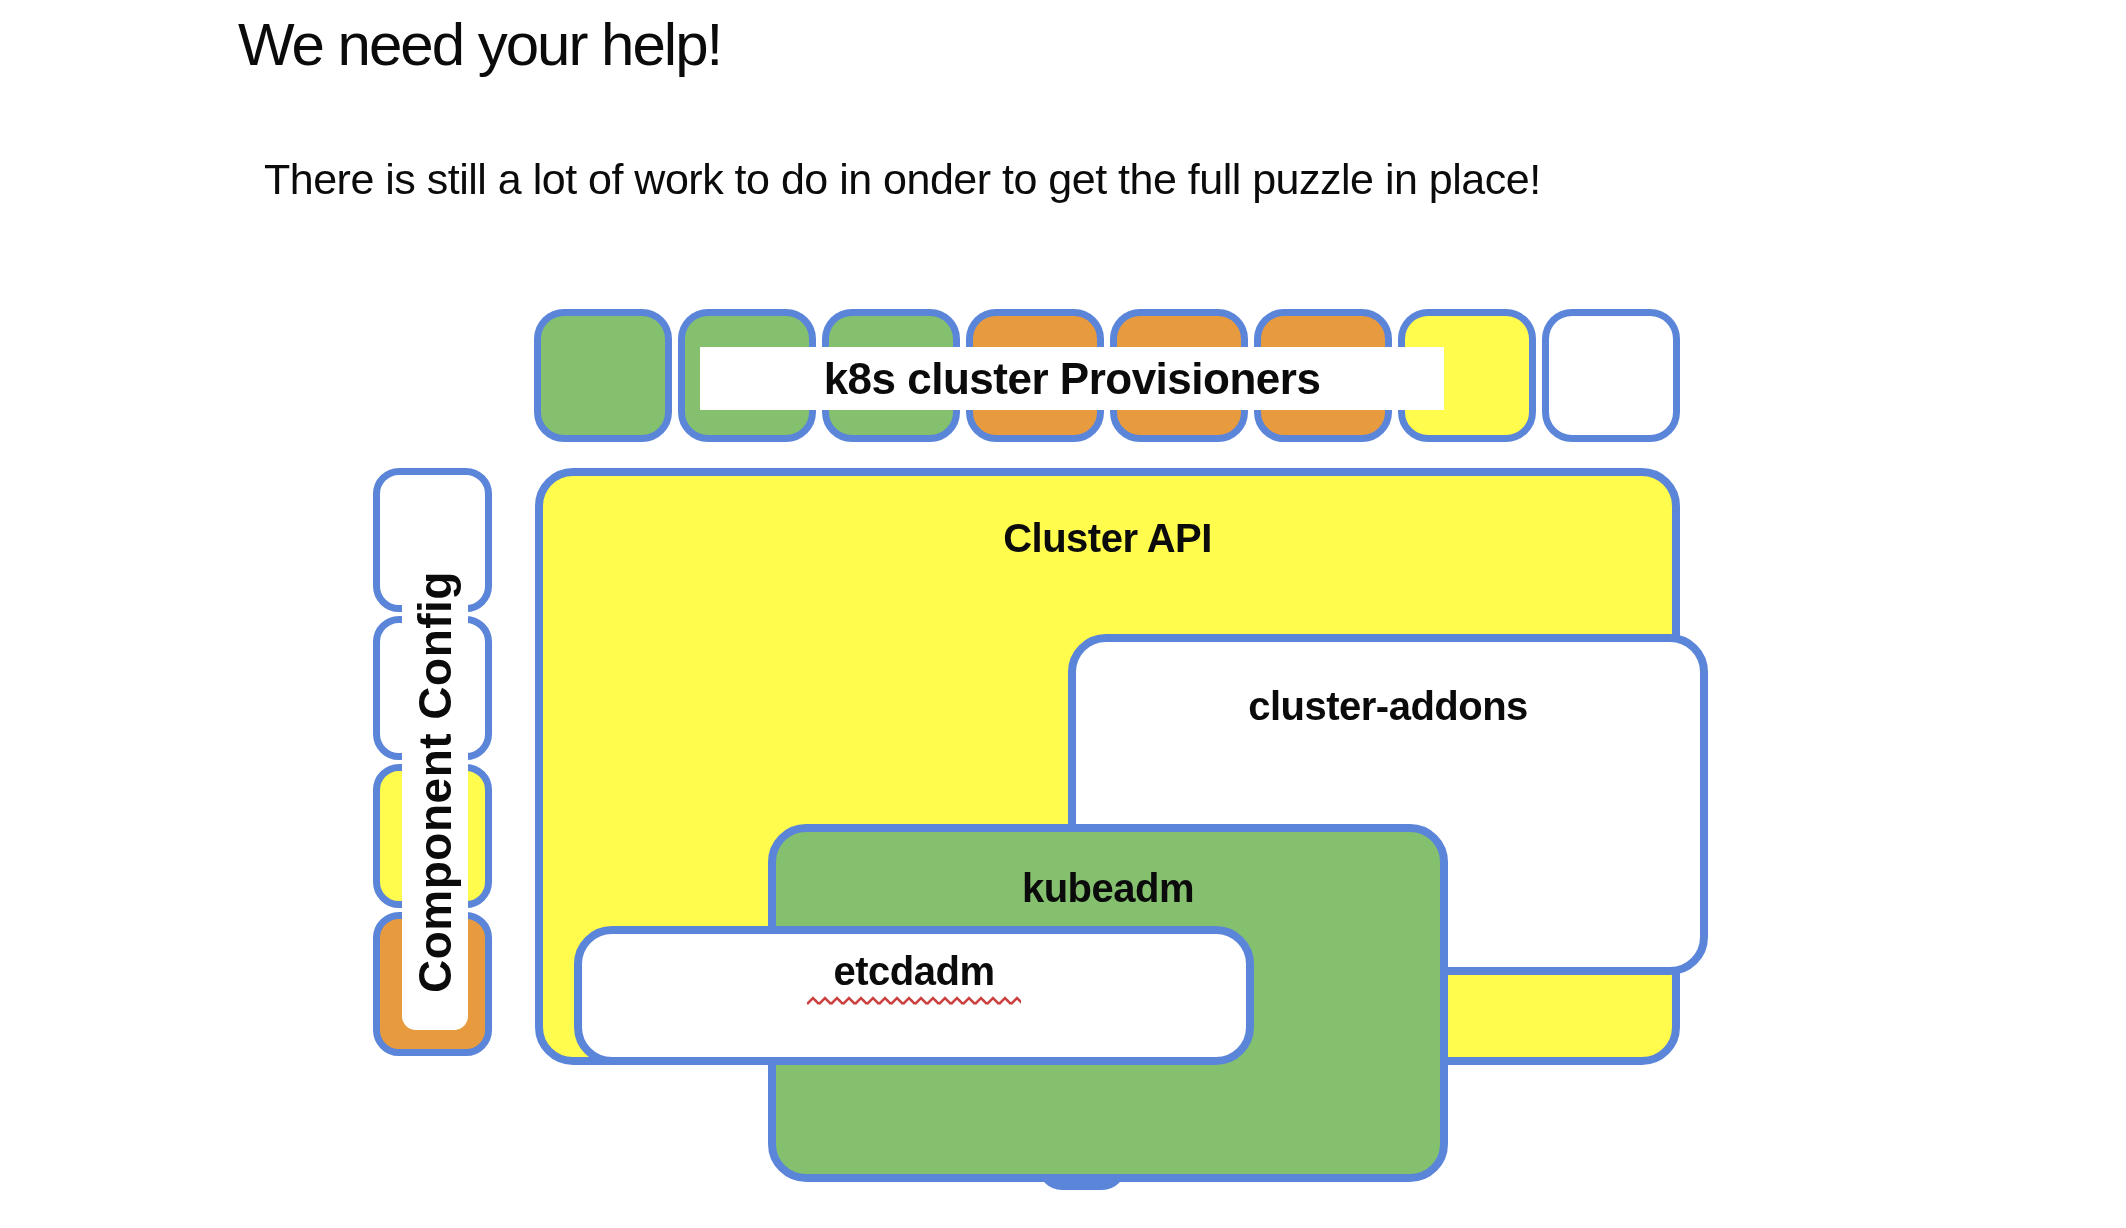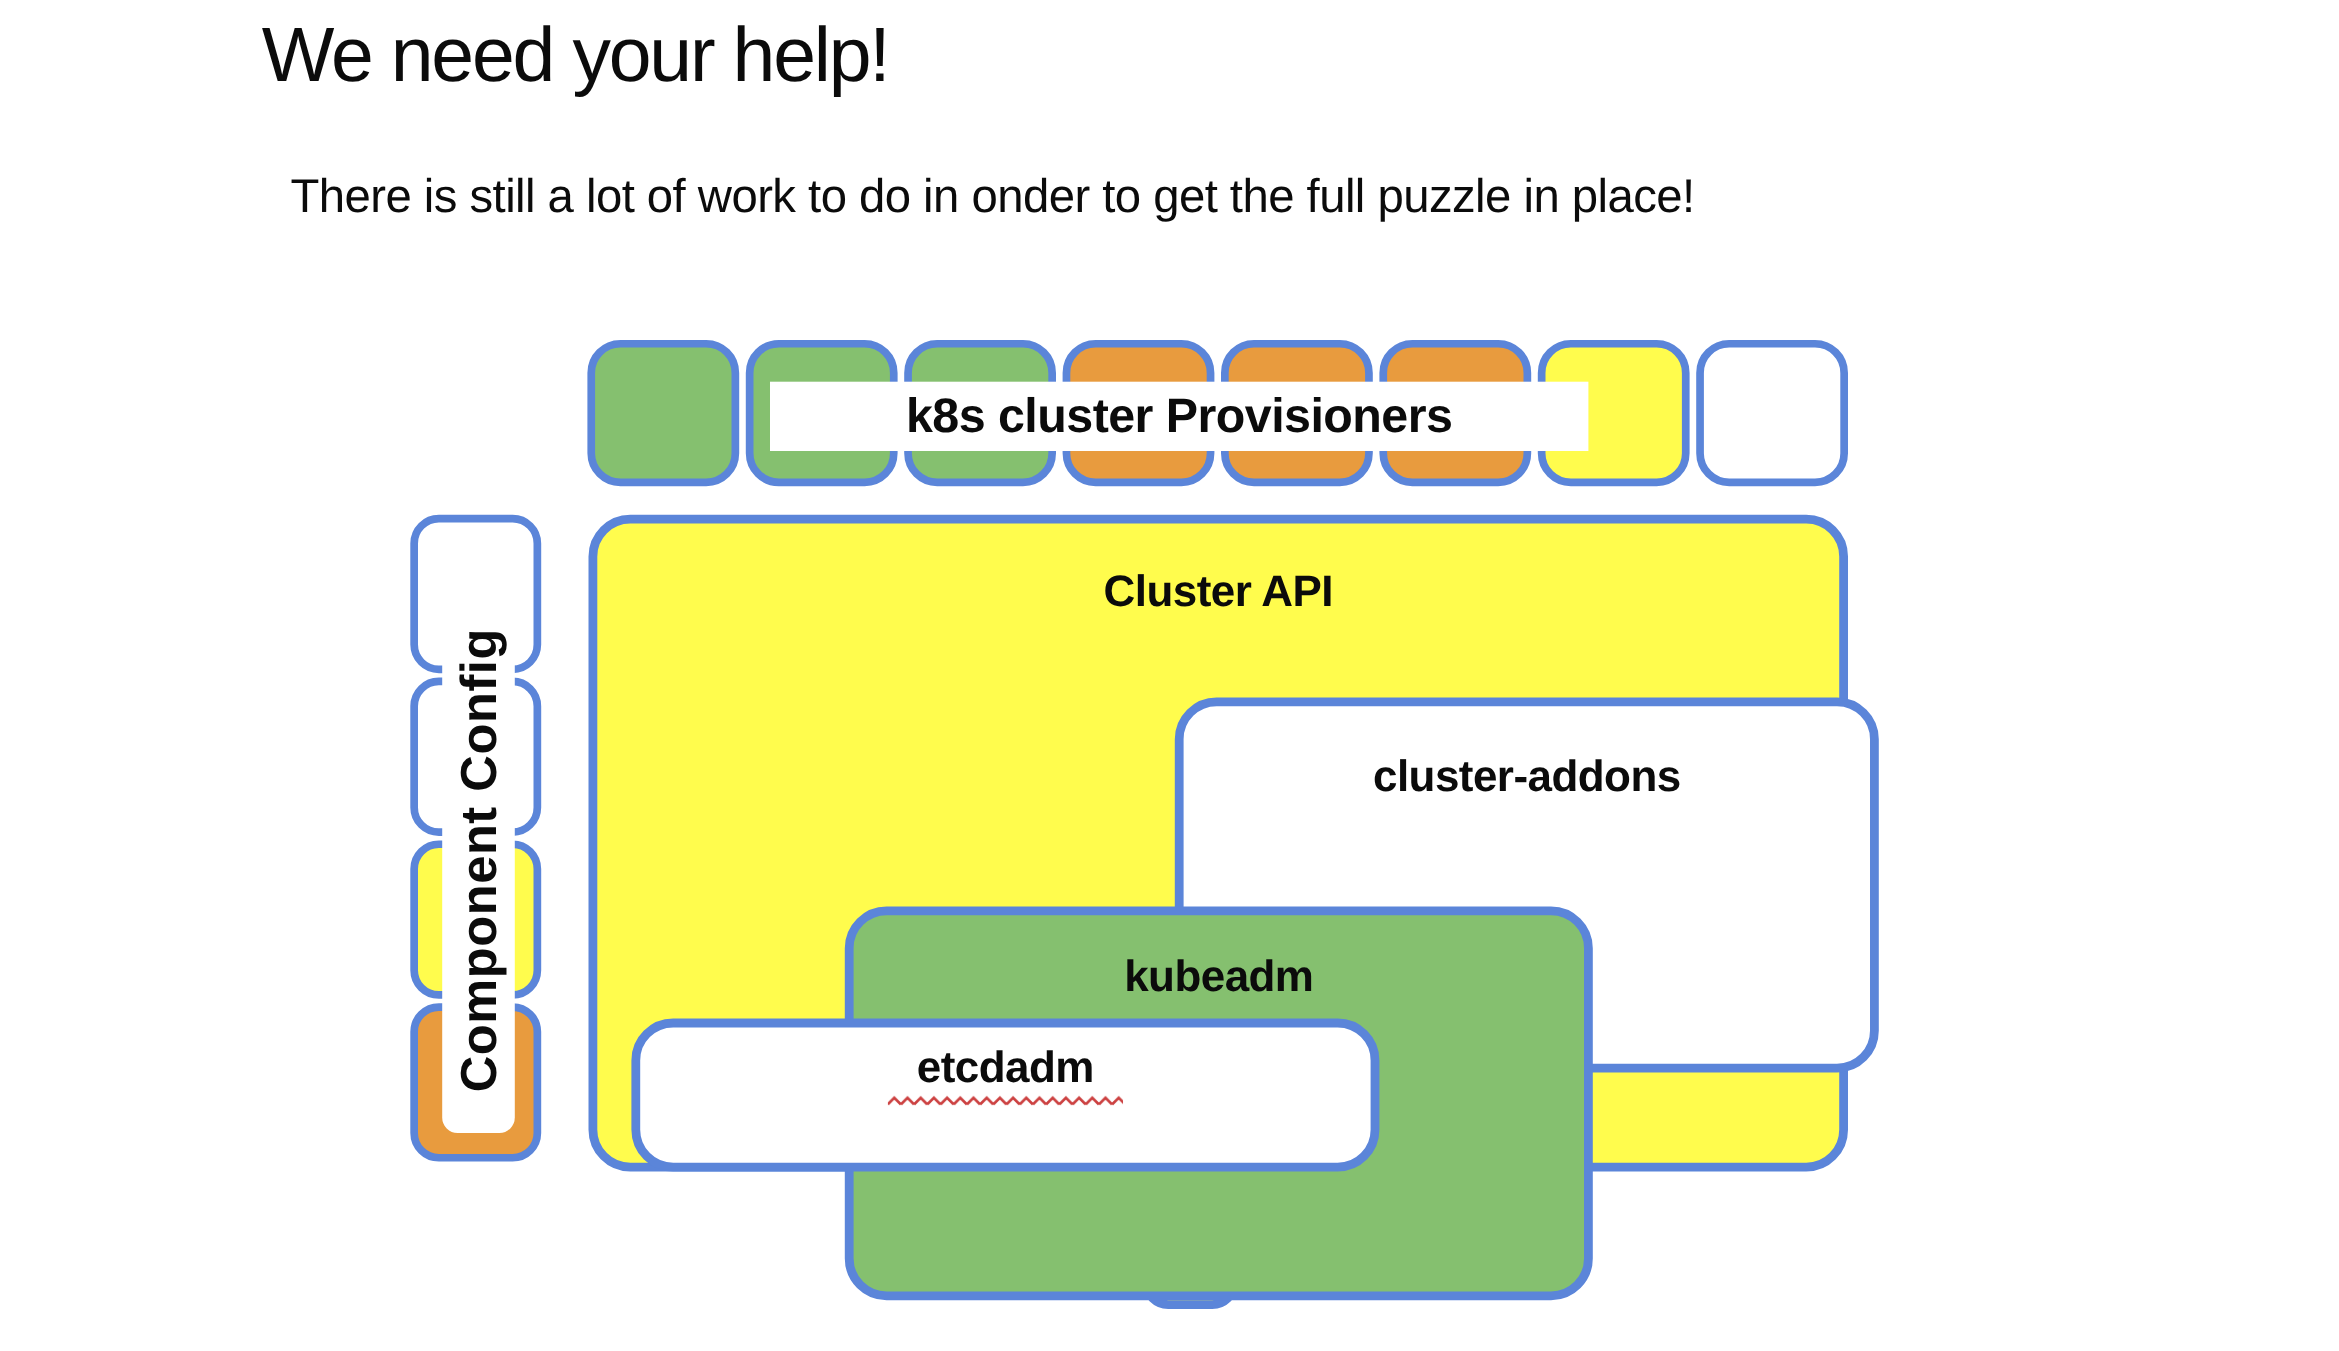--- a/index.html
+++ b/index.html
@@ -11,21 +11,21 @@
   .slide{
     position:relative;
     width:2126px;height:1228px;
     background:#ffffff;
     font-family:"Liberation Sans", sans-serif;
     color:var(--black);
     overflow:hidden;
   }
   .title{
     position:absolute;left:238px;top:10px;
-    font-size:70px;line-height:1.15;font-weight:400;
+    font-size:60px;line-height:1.15;font-weight:400;
     letter-spacing:-2px;white-space:nowrap;
   }
   .subtitle{
     position:absolute;left:236px;top:154px;
     font-size:43px;line-height:1.2;font-weight:400;
     letter-spacing:-0.5px;white-space:nowrap;margin-left:28px;
   }
 
   
   .prov-row{

